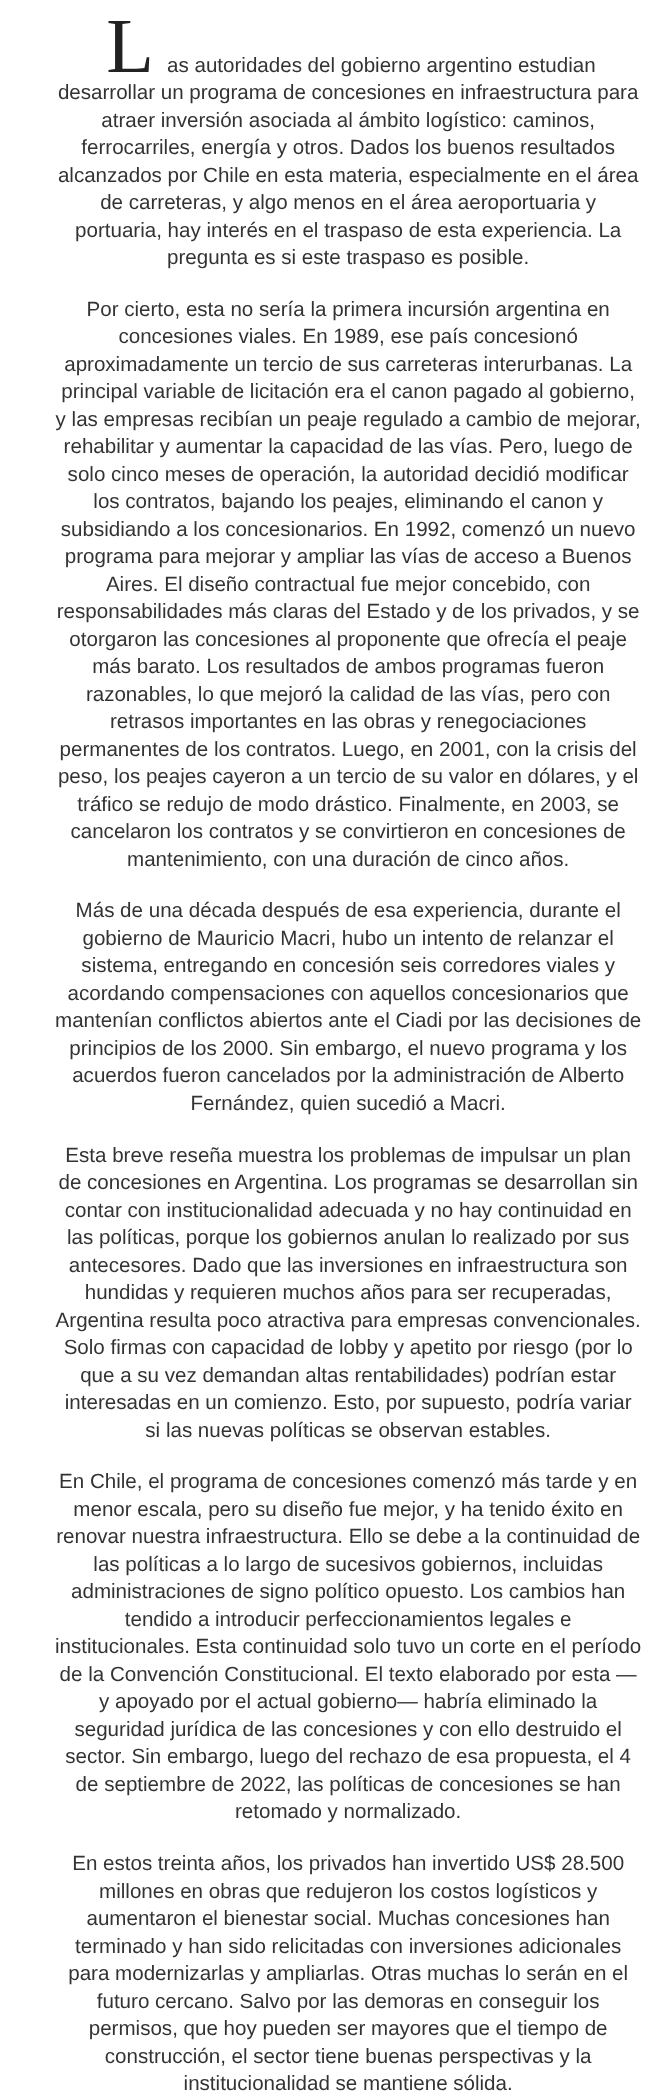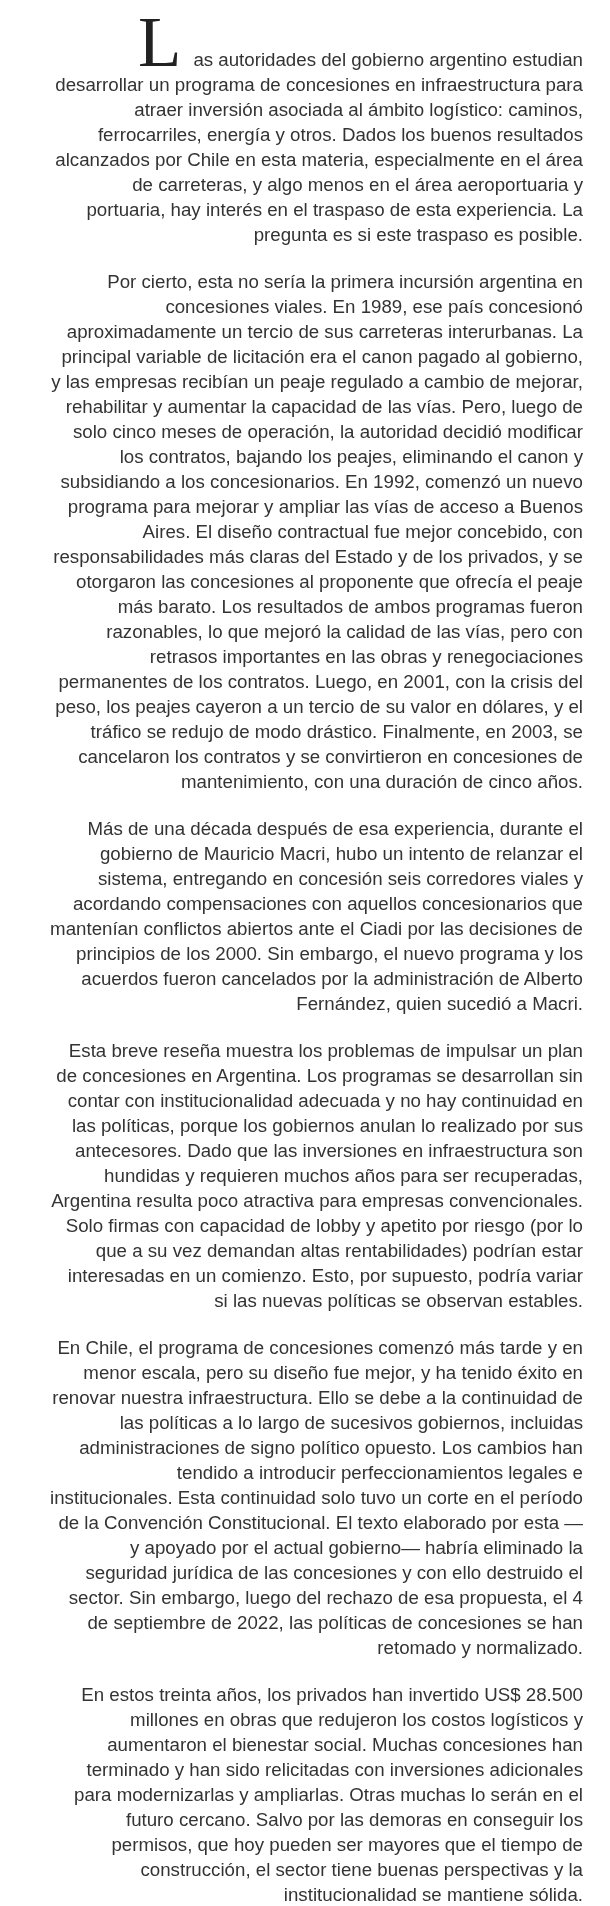--- a/index.html
+++ b/index.html
@@ -17,21 +17,21 @@
     overflow: hidden;
   }
   .article-body {
     width: 533px;
   }
   .para {
     font-family: "Liberation Sans", "DejaVu Sans", sans-serif;
     font-size: 18.7px;
     line-height: 25px;
     color: #333333;
-    text-align: right;
+    text-align: center;
     margin: 0 0 22px 0;
     word-spacing: normal;
   }
   .para:last-child {
     margin-bottom: 0;
   }
   .dropcap {
     font-family: "Liberation Serif", "DejaVu Serif", serif;
     font-size: 71px;
     line-height: 25px;           

